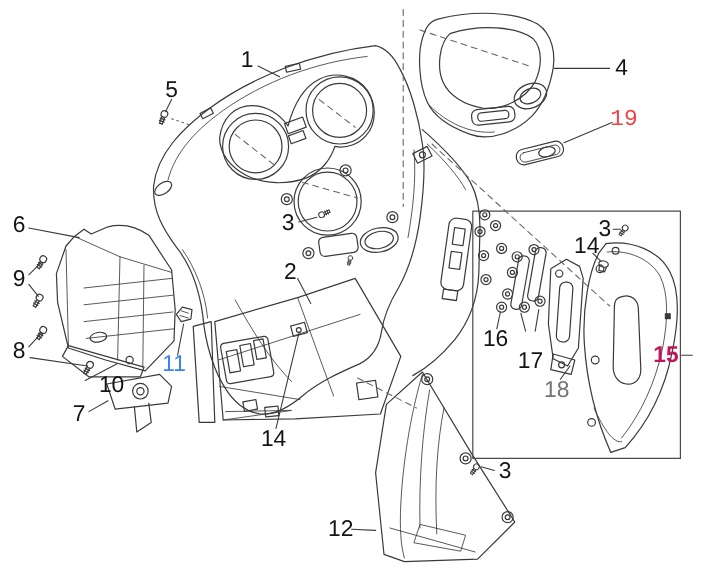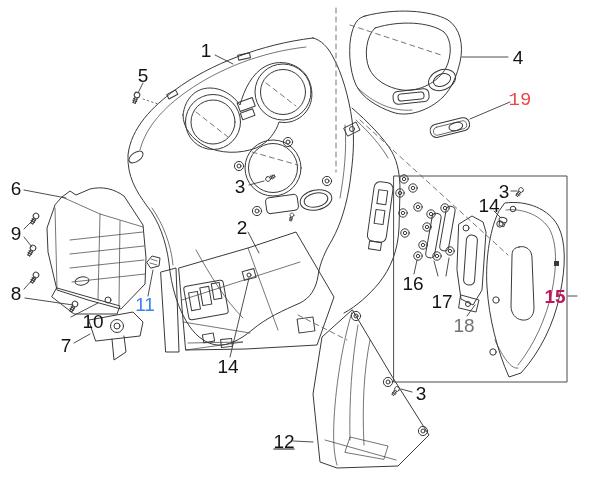--- a/index.html
+++ b/index.html
@@ -275,21 +275,21 @@
       <div class="callout" style="left: 504px; top: 191px; color: rgb(20, 20, 20);">3</div>
       <div class="callout" style="left: 421px; top: 393px; color: rgb(20, 20, 20);">3</div>
       <div class="callout" style="left: 518px; top: 57px; color: rgb(20, 20, 20);">4</div>
       <div class="callout" style="left: 143px; top: 75px; color: rgb(20, 20, 20);">5</div>
       <div class="callout" style="left: 16px; top: 188px; color: rgb(20, 20, 20);">6</div>
       <div class="callout" style="left: 66px; top: 345px; color: rgb(20, 20, 20);">7</div>
       <div class="callout" style="left: 16px; top: 293px; color: rgb(20, 20, 20);">8</div>
       <div class="callout" style="left: 16px; top: 233px; color: rgb(20, 20, 20);">9</div>
       <div class="callout" style="left: 62px; top: 321px; color: rgb(20, 20, 20); margin-left: 31px;">10</div>
       <div class="callout" style="left: 145px; top: 304px; color: #3b82f6;">11</div>
-      <div class="callout" style="left: 284px; top: 441px; color: rgb(20, 20, 20); text-decoration: underline;">12</div>
+      <div class="callout" style="left: 284px; top: 441px; color: rgb(20, 20, 20);">12</div>
       <div class="callout" style="left: 228px; top: 366px; color: rgb(20, 20, 20);">14</div>
       <div class="callout" style="left: 489px; top: 205px; color: rgb(20, 20, 20);">14</div>
       <div class="callout" style="left: 555px; top: 296px; color: #be185d; font-weight: bold;">15</div>
       <div class="callout" style="left: 413px; top: 283px; color: rgb(20, 20, 20);">16</div>
       <div class="callout" style="left: 442px; top: 285px; color: rgb(20, 20, 20); margin-top: 16px;">17</div>
       <div class="callout" style="left: 464px; top: 325px; color: #737373;">18</div>
       <div class="callout" style="left: 520px; top: 100px; color: #ef4444; font-family: Liberation Mono, monospace;">19</div>
     </div>
 </div>
 

